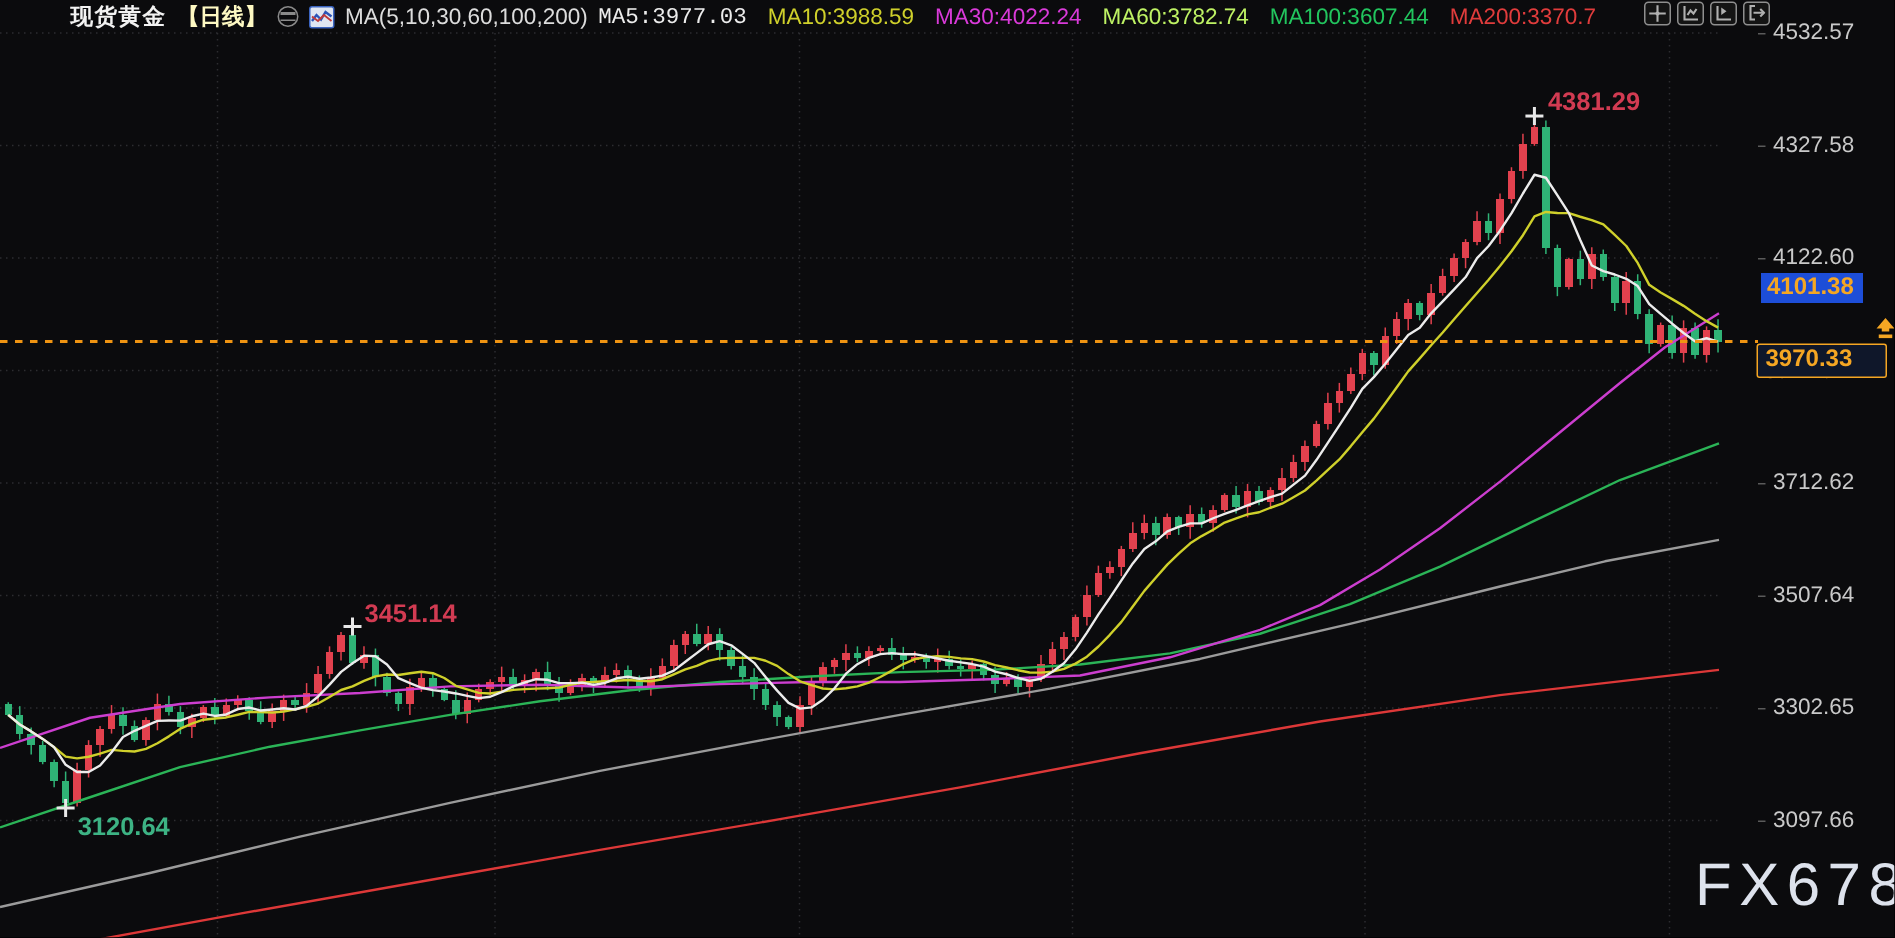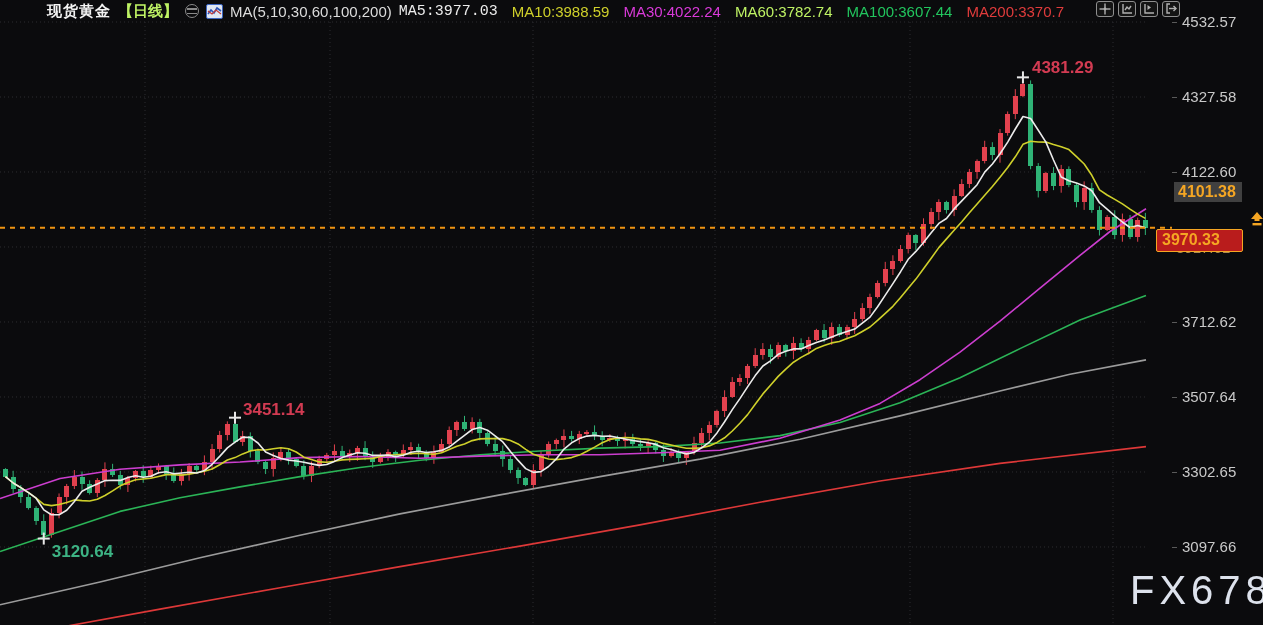--- a/index.html
+++ b/index.html
@@ -3,21 +3,21 @@
 <meta charset="utf-8">
 <style>
   html,body{margin:0;padding:0;background:#000;}
   .app{position:relative;width:1263px;height:625px;background:#0b0b0d;overflow:hidden;
        font-family:"Liberation Sans",sans-serif;-webkit-font-smoothing:antialiased;}
   #plot{position:absolute;left:0;top:0;}
   
   .topbar{position:absolute;left:0;top:0;width:1263px;height:22px;display:flex;align-items:center;
           gap:7px;padding-left:5px;box-sizing:border-box;z-index:6;font-size:15px;white-space:nowrap;margin-left:42px;}
   .sym{color:#f2f2f2;font-weight:bold;letter-spacing:1px;}
-  .period{color:#bef264;font-weight:bold;}
+  .period{color:#fef9c3;font-weight:bold;}
   .cicon{width:14px;height:14px;border:1.5px solid #8a8a8a;border-radius:50%;box-sizing:border-box;
          position:relative;display:inline-block;}
   .cicon:before,.cicon:after{content:"";position:absolute;background:#8a8a8a;}
   .cicon:before{left:1px;right:1px;top:3px;height:1.5px;}
   .cicon:after{left:1px;right:1px;bottom:3px;height:1.5px;}
   .micon{width:15px;height:13px;background:#dfe6f2;border:1px solid #3b64c0;border-radius:2px;
          display:inline-block;position:relative;overflow:hidden;}
   .micon svg{position:absolute;left:0;top:0;}
   .magroup{color:#dcdcdc;}
   #ma-legend{display:flex;gap:14px;}
@@ -25,23 +25,23 @@
   
   .tools{position:absolute;top:1px;left:1096px;display:flex;gap:4px;z-index:7;}
   .tbtn{width:18px;height:16px;border:1.5px solid #8f8f8f;border-radius:3px;box-sizing:border-box;
         display:flex;align-items:center;justify-content:center;background:#141414;cursor:pointer;}
   .tbtn svg{display:block;}
   
   .axis{position:absolute;left:1150px;top:0;width:113px;height:625px;z-index:4;}
   .tick-label{position:absolute;left:32px;color:#c9c9c9;font-size:15px;}
   .tick-dash{position:absolute;left:22px;width:5px;height:1px;background:#5a5a5a;}
   .hidden-tick{position:absolute;left:26px;color:#b08a50;font-size:15px;z-index:1;}
-  .badge-alert{position:absolute;left:24px;top:182px;background:#404040;color:#f5a623;
+  .badge-alert{position:absolute;left:24px;top:182px;background:#1d4ed8;color:#f5a623;
                font-size:16px;font-weight:bold;padding:1px 6px 1px 4px;z-index:2;}
-  .badge-price{position:absolute;left:6px;top:229px;background:#b91c1c;color:#f5a623;
+  .badge-price{position:absolute;left:21px;top:229px;background:#0f172a;color:#f5a623;
                font-size:16px;font-weight:bold;border:1px solid #f5a623;border-radius:2px;
                padding:1px 22px 2px 5px;z-index:3;}
   .alert-arrow{position:absolute;left:99px;top:212px;z-index:3;}
   
   .watermark{position:absolute;left:1130px;top:568px;color:#dde2ec;font-size:40px;
              letter-spacing:5px;z-index:5;}
 </style>
 </head>
 <body>
 

